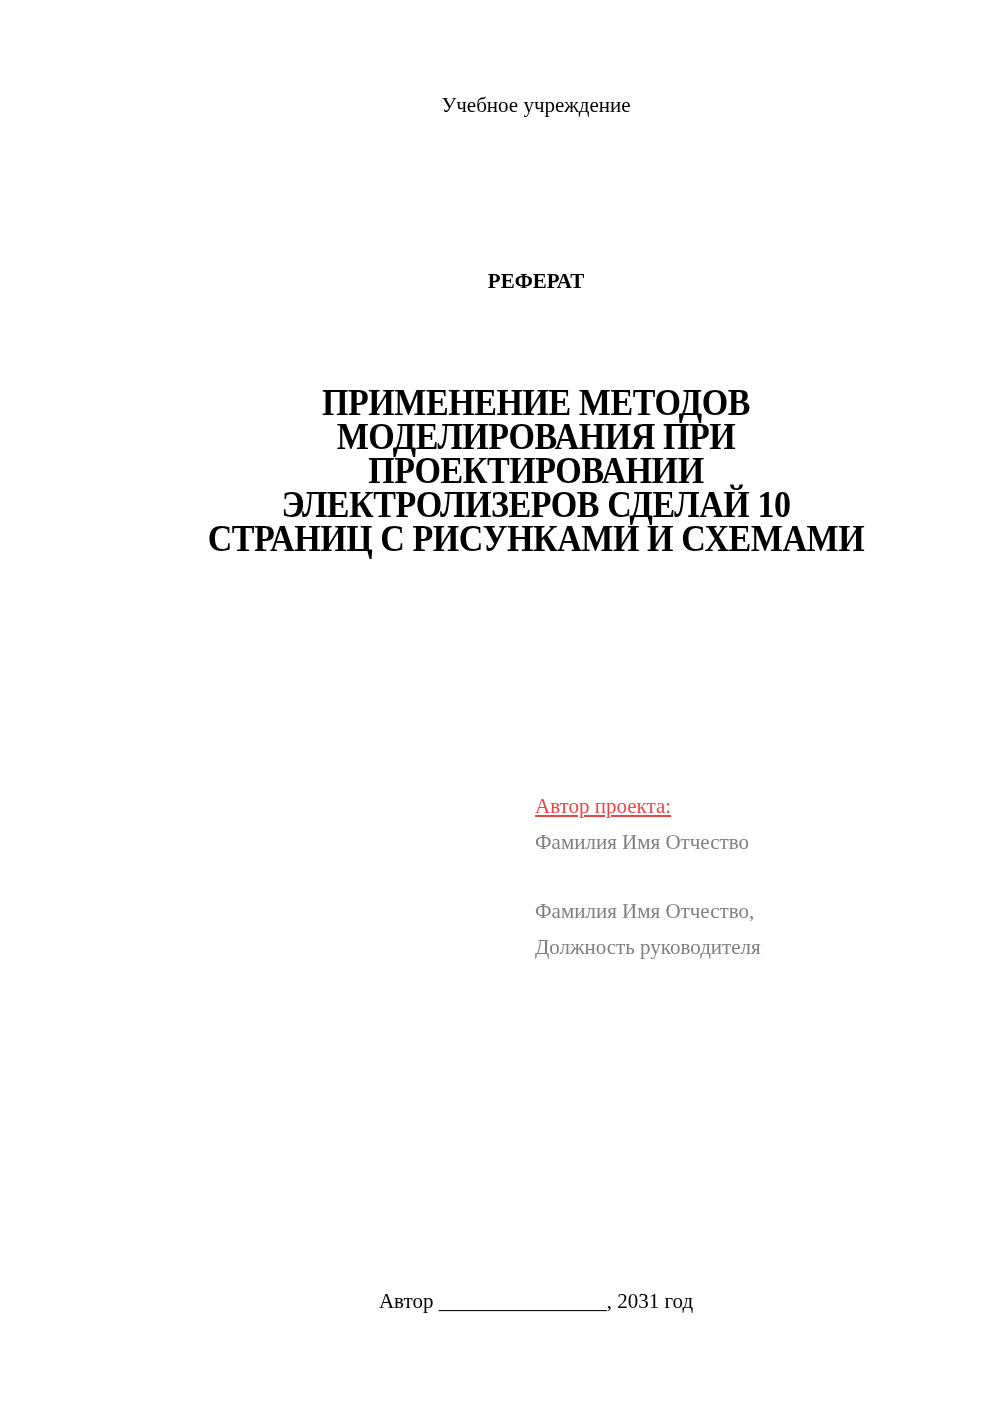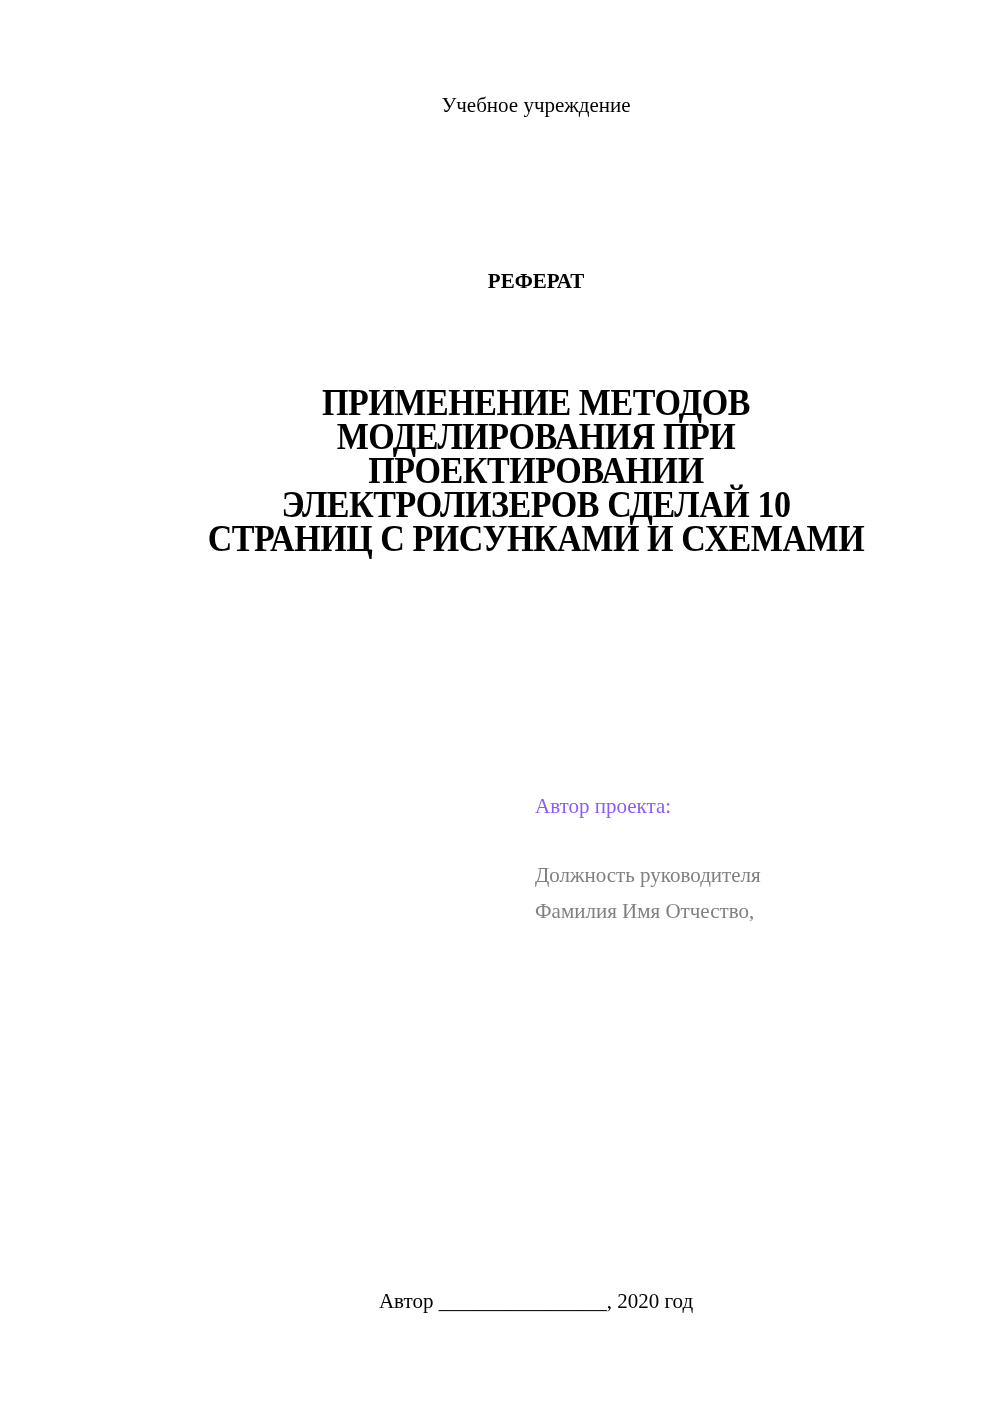--- a/index.html
+++ b/index.html
@@ -60,22 +60,23 @@
     }
     .authors {
       position: absolute;
       top: 788px;
       left: 535px;
       width: 400px;
       font-size: 21px;
       line-height: 36px;
     }
     .role-label {
-      color: #8b5cf6;
+      color: #ef4444;
       display: block;
+      text-decoration: underline;
     }
     .placeholder {
       color: #808080;
       display: block;
     }
     .gap {
       height: 33px;
     }
     .footer {
       position: absolute;
@@ -100,23 +101,24 @@
   <div class="title">
     <span class="title-line">ПРИМЕНЕНИЕ МЕТОДОВ</span>
     <span class="title-line">МОДЕЛИРОВАНИЯ ПРИ</span>
     <span class="title-line">ПРОЕКТИРОВАНИИ</span>
     <span class="title-line">ЭЛЕКТРОЛИЗЕРОВ СДЕЛАЙ 10</span>
     <span class="title-line">СТРАНИЦ С РИСУНКАМИ И СХЕМАМИ</span>
   </div>
 
   <div class="authors">
     <span class="role-label">Автор проекта:</span>
+    <span class="placeholder">Фамилия Имя Отчество</span>
     <div class="gap"></div>
+    <span class="placeholder">Фамилия Имя Отчество,</span>
     <span class="placeholder">Должность руководителя</span>
-    <span class="placeholder">Фамилия Имя Отчество,</span>
   </div>
 
   <div class="footer">
     <span>Автор</span>
-    <span>________________</span><span>, 2020 год</span>
+    <span>________________</span><span>, 2031 год</span>
   </div>
 
 </div>
 
 </body></html>

